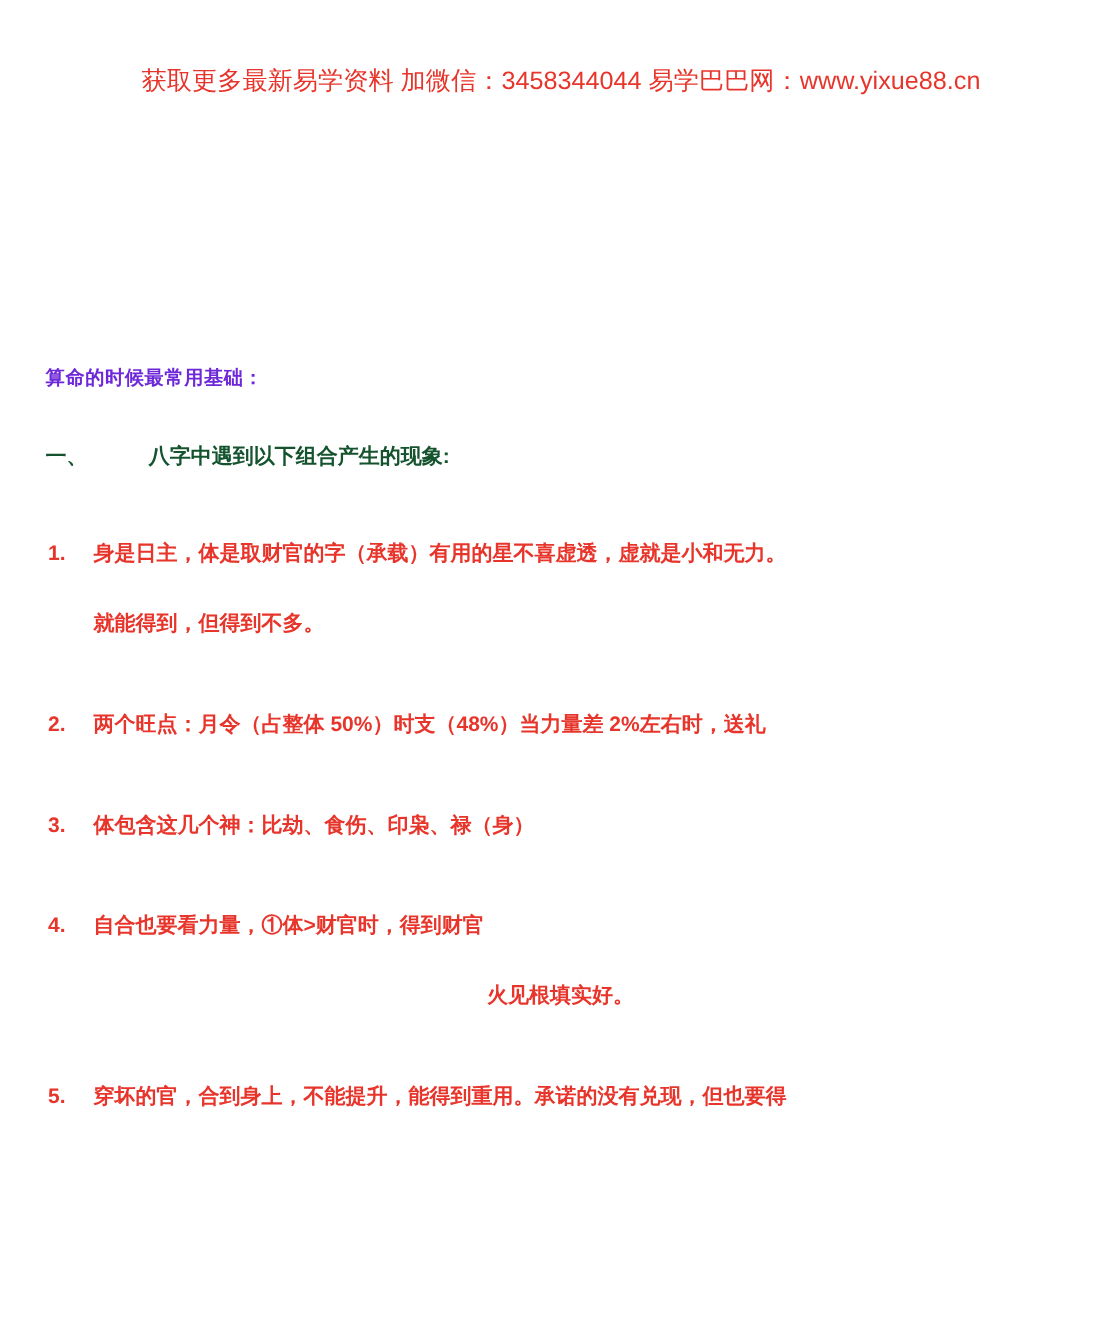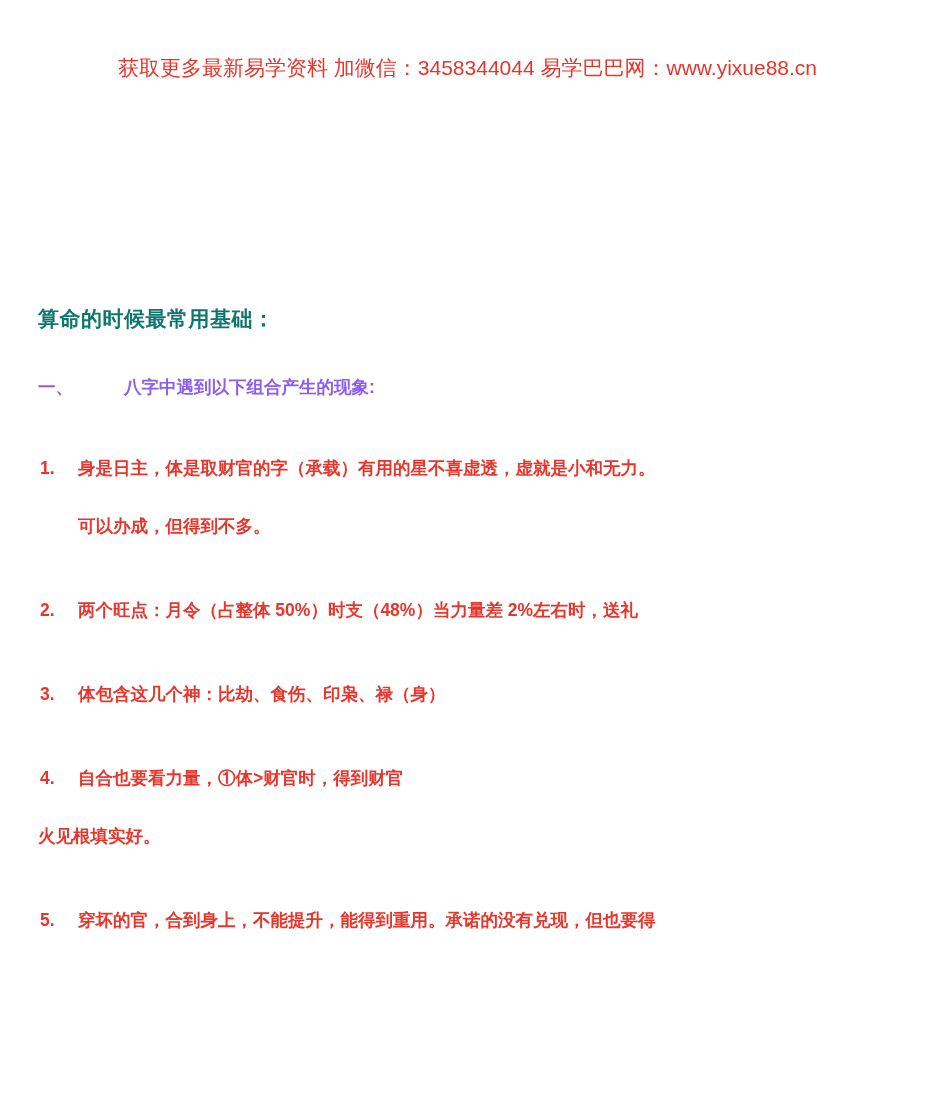--- a/index.html
+++ b/index.html
@@ -32,30 +32,30 @@
     line-height: 31px;
     font-family: "Liberation Sans", sans-serif;
   }
   .body-block {
     position: absolute;
     left: 38px;
     top: 305px;
     width: 858px;
   }
   .lead-title {
-    font-size: 21px;
+    font-size: 16px;
     font-weight: bold;
-    color: #0f766e;
+    color: #6d28d9;
     letter-spacing: 0.5px;
     margin: 0 0 42px 0;
   }
   .section-head {
     font-size: 17.5px;
     font-weight: bold;
-    color: #8b5cf6;
+    color: #14532d;
     margin: 0 0 40px 0;
   }
   .section-head .sec-num {
     display: inline-block;
     min-width: 86px;
   }
   ol.items {
     list-style: none;
     margin: 0;
     padding: 0;
@@ -87,20 +87,21 @@
   .txt {
     display: block;
   }
   .indent-block {
     display: block;
     padding-left: 190px;
   }
   .outdent-block {
     display: block;
     margin-left: -40px;
+    text-align: center;
   }
 </style>
 </head>
 <body>
 
 <div class="page">
 
   <div class="header-note">获取更多最新易学资料 加微信：3458344044 易学巴巴网：www.yixue88.cn</div>
 
   <div class="body-block">
@@ -109,21 +110,21 @@
 
     <p class="section-head">
       <span class="sec-num">一、</span><span>八字中遇到以下组合产生的现象:</span>
     </p>
 
     <ol class="items">
 
       <li>
         <span class="marker">1.</span>
         <span class="txt u">身是日主，体是取财官的字（承载）有用的星不喜虚透，虚就是小和无力。</span>
-        <span class="txt u">可以办成，但得到不多。</span>
+        <span class="txt u">就能得到，但得到不多。</span>
       </li>
 
       <li>
         <span class="marker">2.</span>
         <span class="txt u">两个旺点：月令（占整体 50%）时支（48%）当力量差 2%左右时，送礼</span>
       </li>
 
       <li>
         <span class="marker">3.</span>
         <span class="txt u">体包含这几个神：比劫、食伤、印枭、禄（身）</span>

